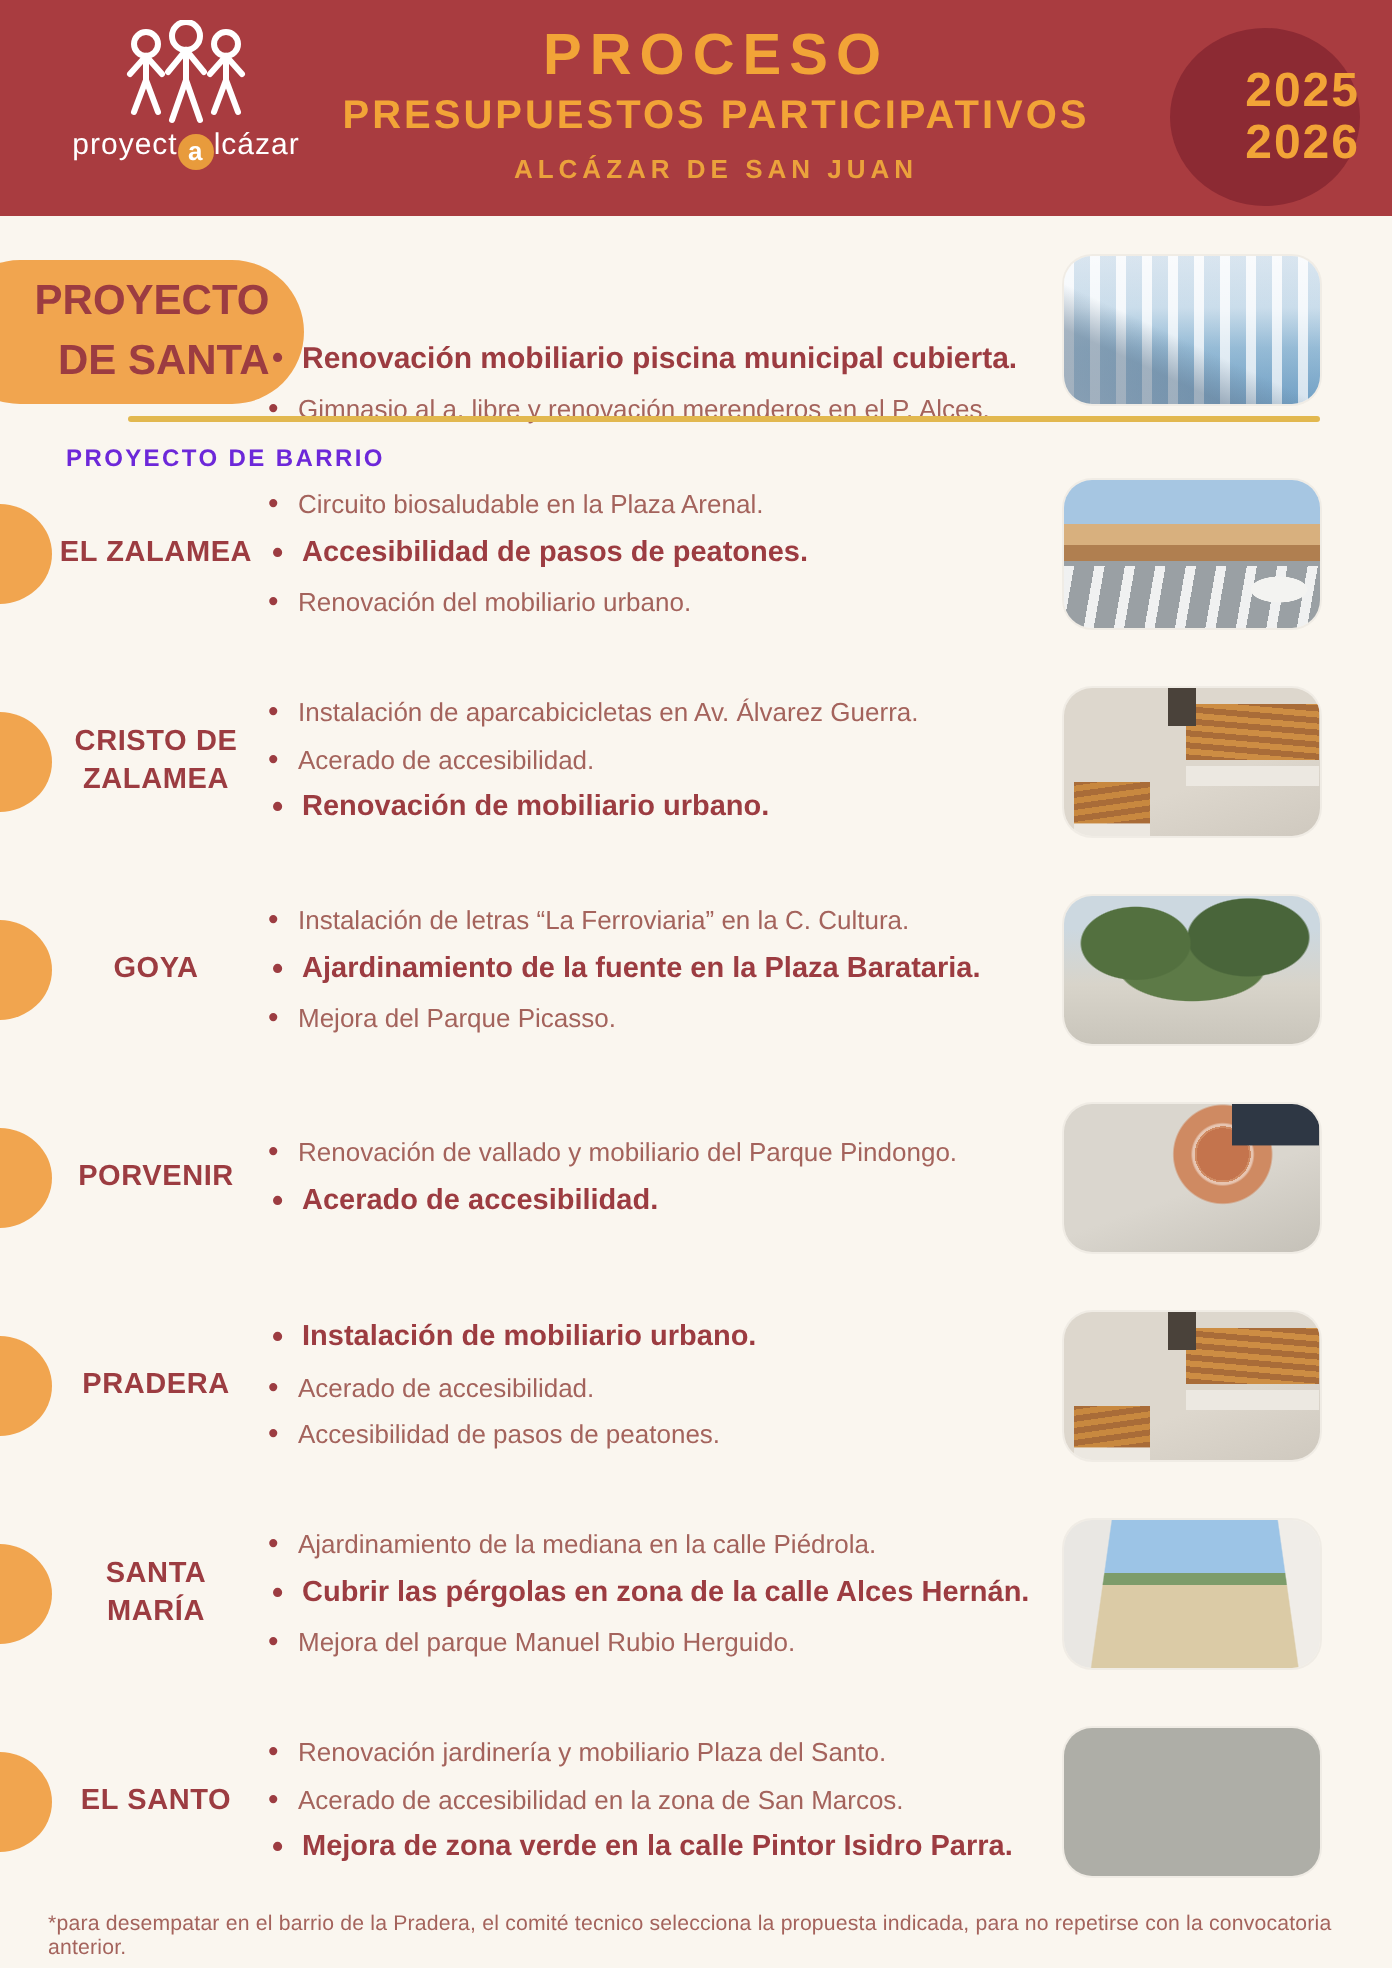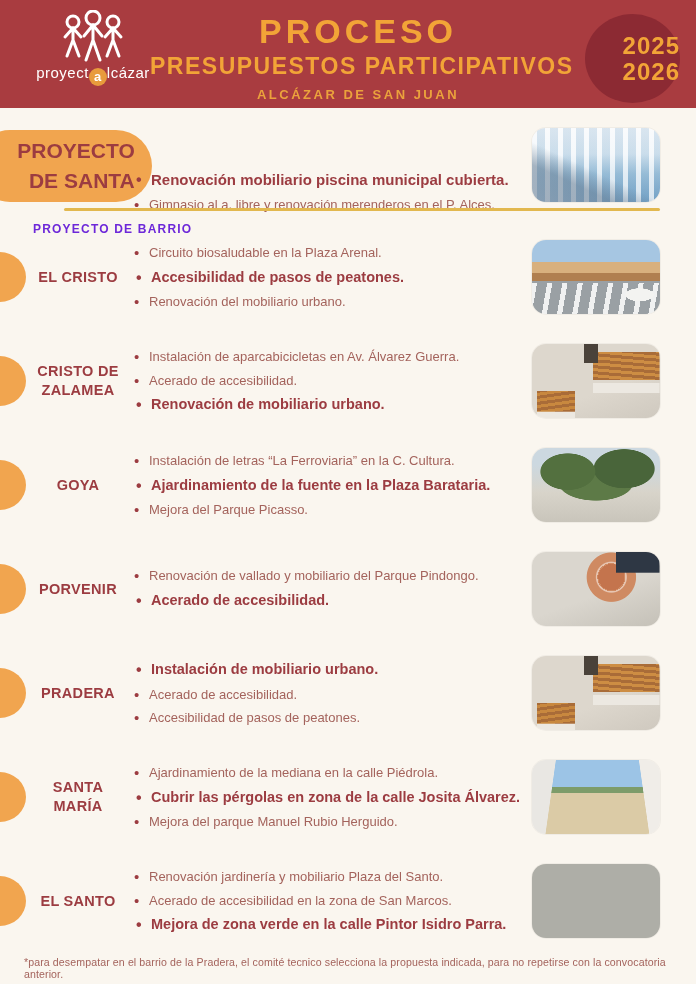--- a/index.html
+++ b/index.html
@@ -19,24 +19,24 @@
     text-align:center; font-size:15px; color:#fff; letter-spacing:.5px;
     margin-top:-2px; white-space:nowrap;
   }
   .logo-a{
     display:inline-block; width:18px; height:18px; line-height:18px;
     background:#E89B3C; color:#fff; border-radius:50%;
     text-align:center; font-size:13px; font-weight:bold; vertical-align:-3px;
   }
   .titles{position:absolute; left:150px; right:130px; top:12px; text-align:center;}
   .title1{
-    font-size:34px; font-weight:bold; color:#F2A437; letter-spacing:4px;
+    font-size:29px; font-weight:bold; color:#F2A437; letter-spacing:4px;
   }
   .title2{
-    font-size:23px; font-weight:bold; color:#F2A437; letter-spacing:1.5px; margin-top:2px;
+    font-size:20px; font-weight:bold; color:#F2A437; letter-spacing:1.5px; margin-top:2px;
     white-space:nowrap;
   }
   .subtitle{
     font-size:13px; font-weight:bold; color:#EBA23C; letter-spacing:2.5px; margin-top:7px;
   }
   .years-badge{
     position:absolute; right:16px; top:14px; width:95px; height:89px;
     background:#8C2A33; border-radius:50%;
     display:flex; flex-direction:column; align-items:flex-end; justify-content:center;
     color:#F2A437; font-size:24px; font-weight:bold; line-height:1.08; letter-spacing:1px;
@@ -198,21 +198,21 @@
     </ul>
   <div class="photo city-photo ph-pool" title="piscina municipal cubierta"></div>
 
   <div class="divider"></div>
 
   <div class="barrio-header">PROYECTO DE BARRIO</div>
 
   <div class="barrios" id="barrios">
       <div class="barrio">
         <div class="bump"></div>
-        <div class="barrio-name">EL CRISTO</div>
+        <div class="barrio-name">EL ZALAMEA</div>
         <ul class="items barrio-items">
           <li class="item">Circuito biosaludable en la Plaza Arenal.</li>
           <li class="item bold">Accesibilidad de pasos de peatones.</li>
           <li class="item">Renovación del mobiliario urbano.</li>
         </ul>
         <div class="photo barrio-photo ph-crossing" title="paso de peatones en la Plaza Arenal"></div>
       </div>
       <div class="barrio">
         <div class="bump"></div>
         <div class="barrio-name">CRISTO DE ZALAMEA</div>
@@ -250,21 +250,21 @@
           <li class="item">Acerado de accesibilidad.</li>
           <li class="item">Accesibilidad de pasos de peatones.</li>
         </ul>
         <div class="photo barrio-photo ph-benches" title="bancos de mobiliario urbano"></div>
       </div>
       <div class="barrio">
         <div class="bump"></div>
         <div class="barrio-name">SANTA MARÍA</div>
         <ul class="items barrio-items">
           <li class="item">Ajardinamiento de la mediana en la calle Piédrola.</li>
-          <li class="item bold">Cubrir las pérgolas en zona de la calle Josita Álvarez.</li>
+          <li class="item bold">Cubrir las pérgolas en zona de la calle Alces Hernán.</li>
           <li class="item">Mejora del parque Manuel Rubio Herguido.</li>
         </ul>
         <div class="photo barrio-photo ph-street-white" title="calle con viviendas blancas"></div>
       </div>
       <div class="barrio">
         <div class="bump"></div>
         <div class="barrio-name">EL SANTO</div>
         <ul class="items barrio-items">
           <li class="item">Renovación jardinería y mobiliario Plaza del Santo.</li>
           <li class="item">Acerado de accesibilidad en la zona de San Marcos.</li>

